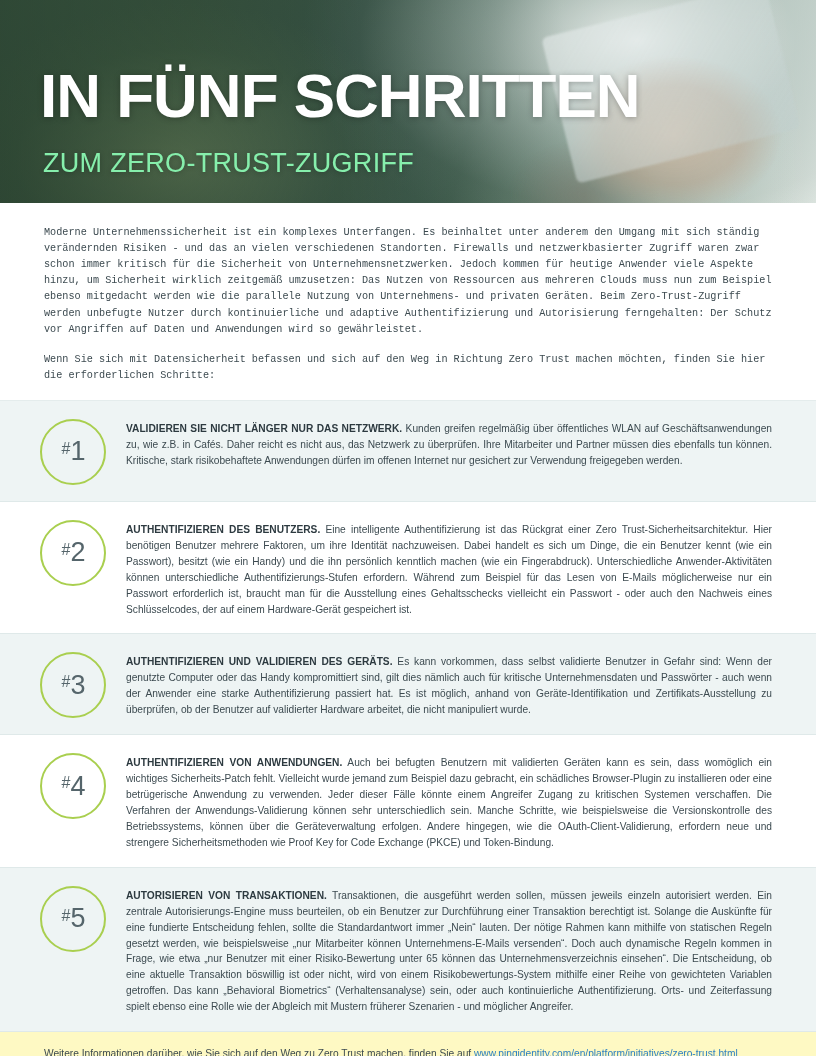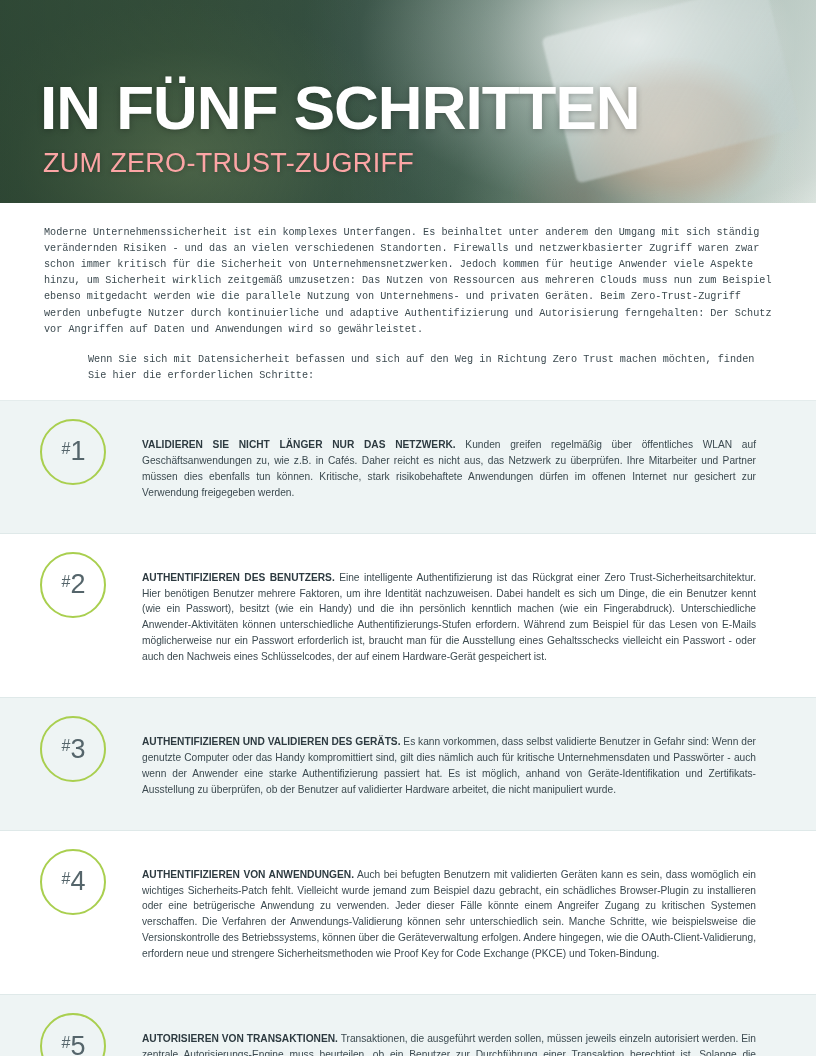--- a/index.html
+++ b/index.html
@@ -61,41 +61,41 @@
   .hero-title {
     margin: 0;
     font-size: 62px;
     line-height: 0.98;
     font-weight: bold;
     color: #ffffff;
     letter-spacing: -1px;
     text-shadow: 0 1px 6px rgba(0,0,0,0.28);
   }
   .hero-sub {
-    margin: 10px 0 0 3px;
+    margin: 22px 0 0 3px;
     font-size: 27px;
     line-height: 1.05;
-    color: #fca5a5;
+    color: #86efac;
     letter-spacing: 0.3px;
     text-shadow: 0 1px 5px rgba(0,0,0,0.25);
   }
 
   
   .intro {
     padding: 22px 44px 16px 44px;
     background: #ffffff;
   }
   .intro p {
     margin: 0 0 14px 0;
     font-size: 10.2px;
     line-height: 1.58;
     color: #3c4a50;
     font-family: Liberation Mono, monospace;
   }
-  .intro p:last-child { margin-bottom: 0; margin-left: 44px; }
+  .intro p:last-child { margin-bottom: 0; }
 
   
   .steps { border-top: 1px solid #e4ecec; }
   .step {
     display: flex;
     align-items: flex-start;
     padding: 16px 44px 16px 36px;
     border-bottom: 1px solid #dfe9e9;
   }
   .step.alt { background: #eef4f4; }
@@ -111,21 +111,21 @@
     align-items: center;
     justify-content: center;
     color: #55656b;
     font-size: 27px;
     font-weight: 300;
     letter-spacing: -1px;
   }
   .badge .hash { font-size: 16px; margin-right: 1px; position: relative; top: -3px; }
   .step-body { flex: 1 1 auto; padding-top: 4px; }
   .step-body p {
-    margin: 16px;
+    margin: 0;
     font-size: 10.2px;
     line-height: 1.56;
     color: #3c4a50;
     text-align: justify;
   }
   .step-body strong { color: #2d3a40; }
 
   
   .more {
     background: #fef9c3;

